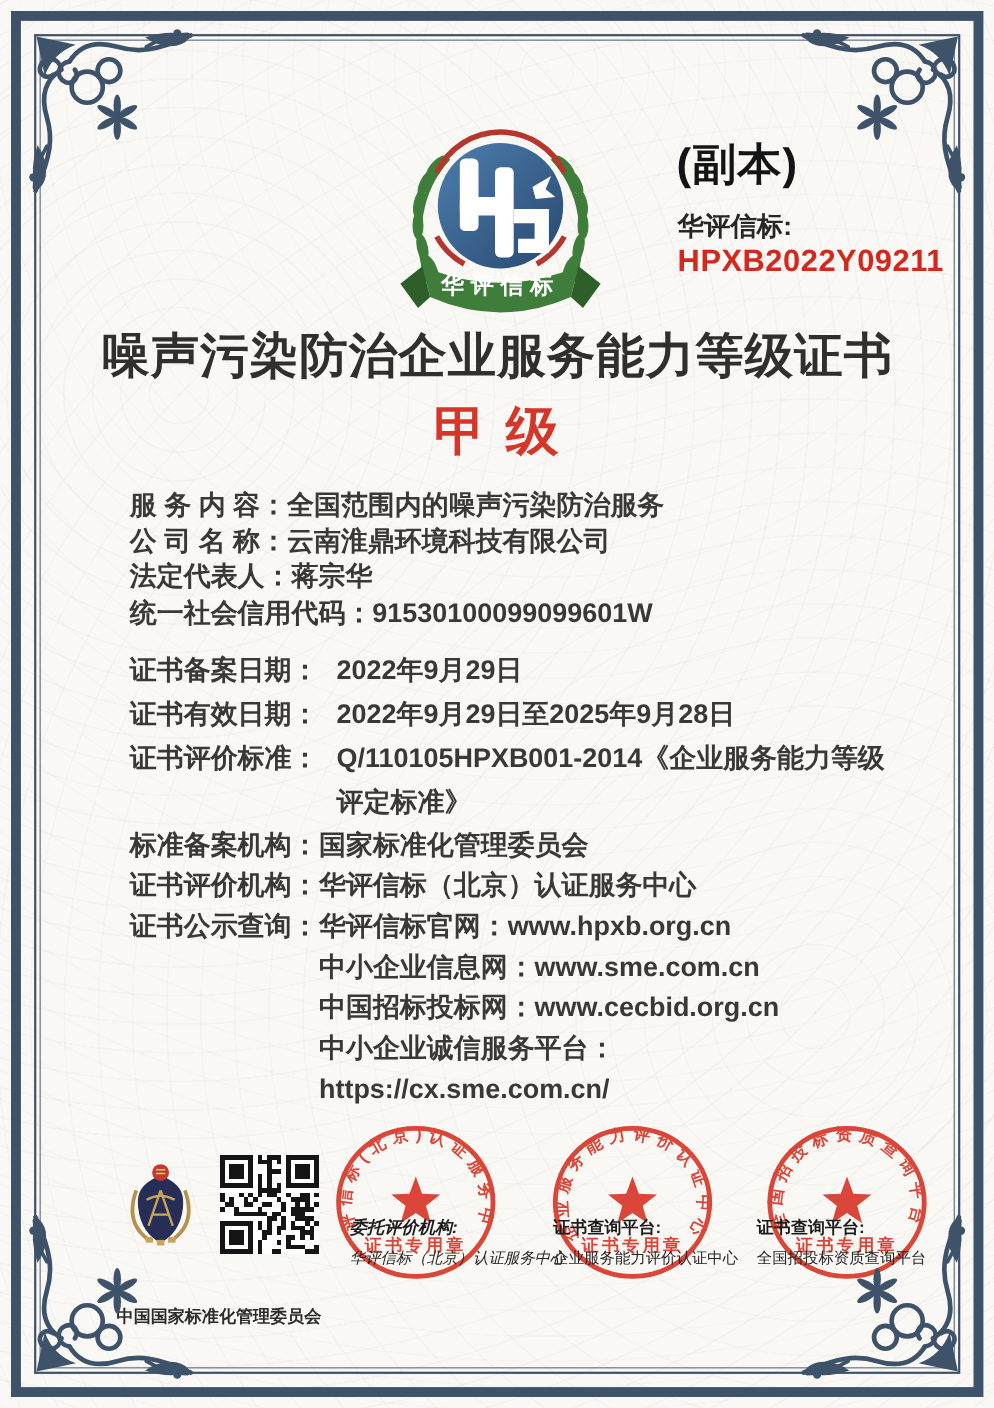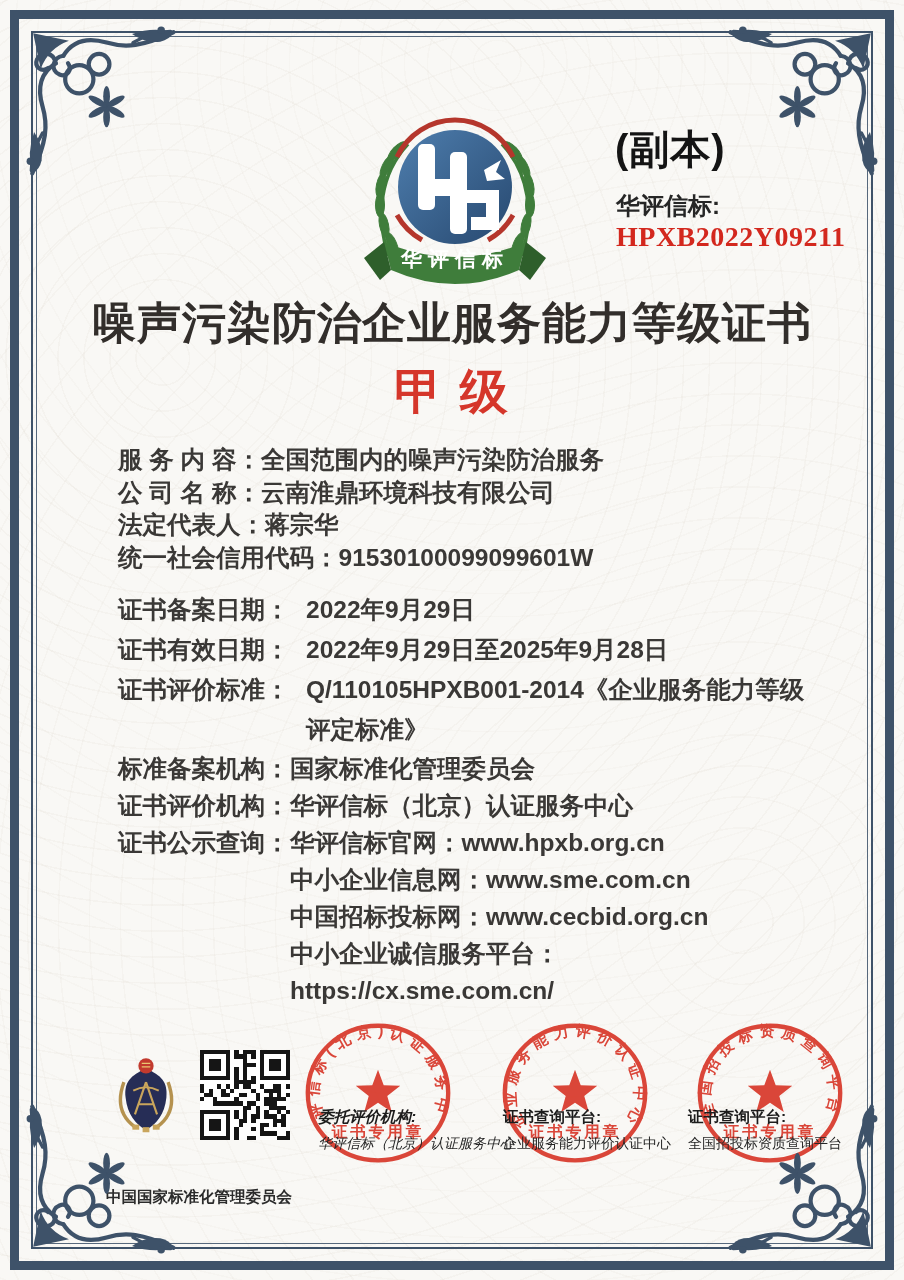--- a/index.html
+++ b/index.html
@@ -19,21 +19,21 @@
   .corner{position:absolute;width:160px;height:160px;z-index:3;}
   .corner svg{width:100%;height:100%;display:block;}
   .corner.tl{left:20px;top:20px;}
   .corner.tr{right:20px;top:20px;transform:scaleX(-1);}
   .corner.bl{left:20px;bottom:20px;transform:scaleY(-1);}
   .corner.br{right:20px;bottom:20px;transform:scale(-1,-1);}
 
   .logo{position:absolute;left:350px;top:94px;width:210px;height:198px;}
   .copy-label{position:absolute;left:615px;top:122px;font-size:40px;font-weight:800;color:#141414;letter-spacing:1px;}
   .certno-label{position:absolute;left:616px;top:190px;font-size:24px;font-weight:700;color:#262626;}
-  .certno{position:absolute;left:616px;top:221px;font-size:28px;font-weight:700;color:#d3281e;letter-spacing:.5px;font-family:Liberation Serif, serif;}
+  .certno{position:absolute;left:616px;top:221px;font-size:28px;font-weight:700;color:#d3281e;letter-spacing:.5px;}
 
   .title{position:absolute;left:0;top:294px;width:100%;text-align:center;font-size:44px;font-weight:900;color:#322e2b;letter-spacing:1px;}
   .grade{position:absolute;left:0;top:360px;width:100%;text-align:center;font-size:48px;font-weight:900;color:#d5362a;letter-spacing:2px;}
 
   .block{position:absolute;left:118px;}
   #block1{top:444px;}
   #block1 .row{font-size:24.5px;font-weight:600;line-height:32.5px;white-space:nowrap;}
   #block2{top:590px;width:690px;}
   #block2 .row{display:flex;font-size:24.5px;font-weight:600;line-height:40px;gap:16px;}
   #block3{top:750px;width:700px;}

